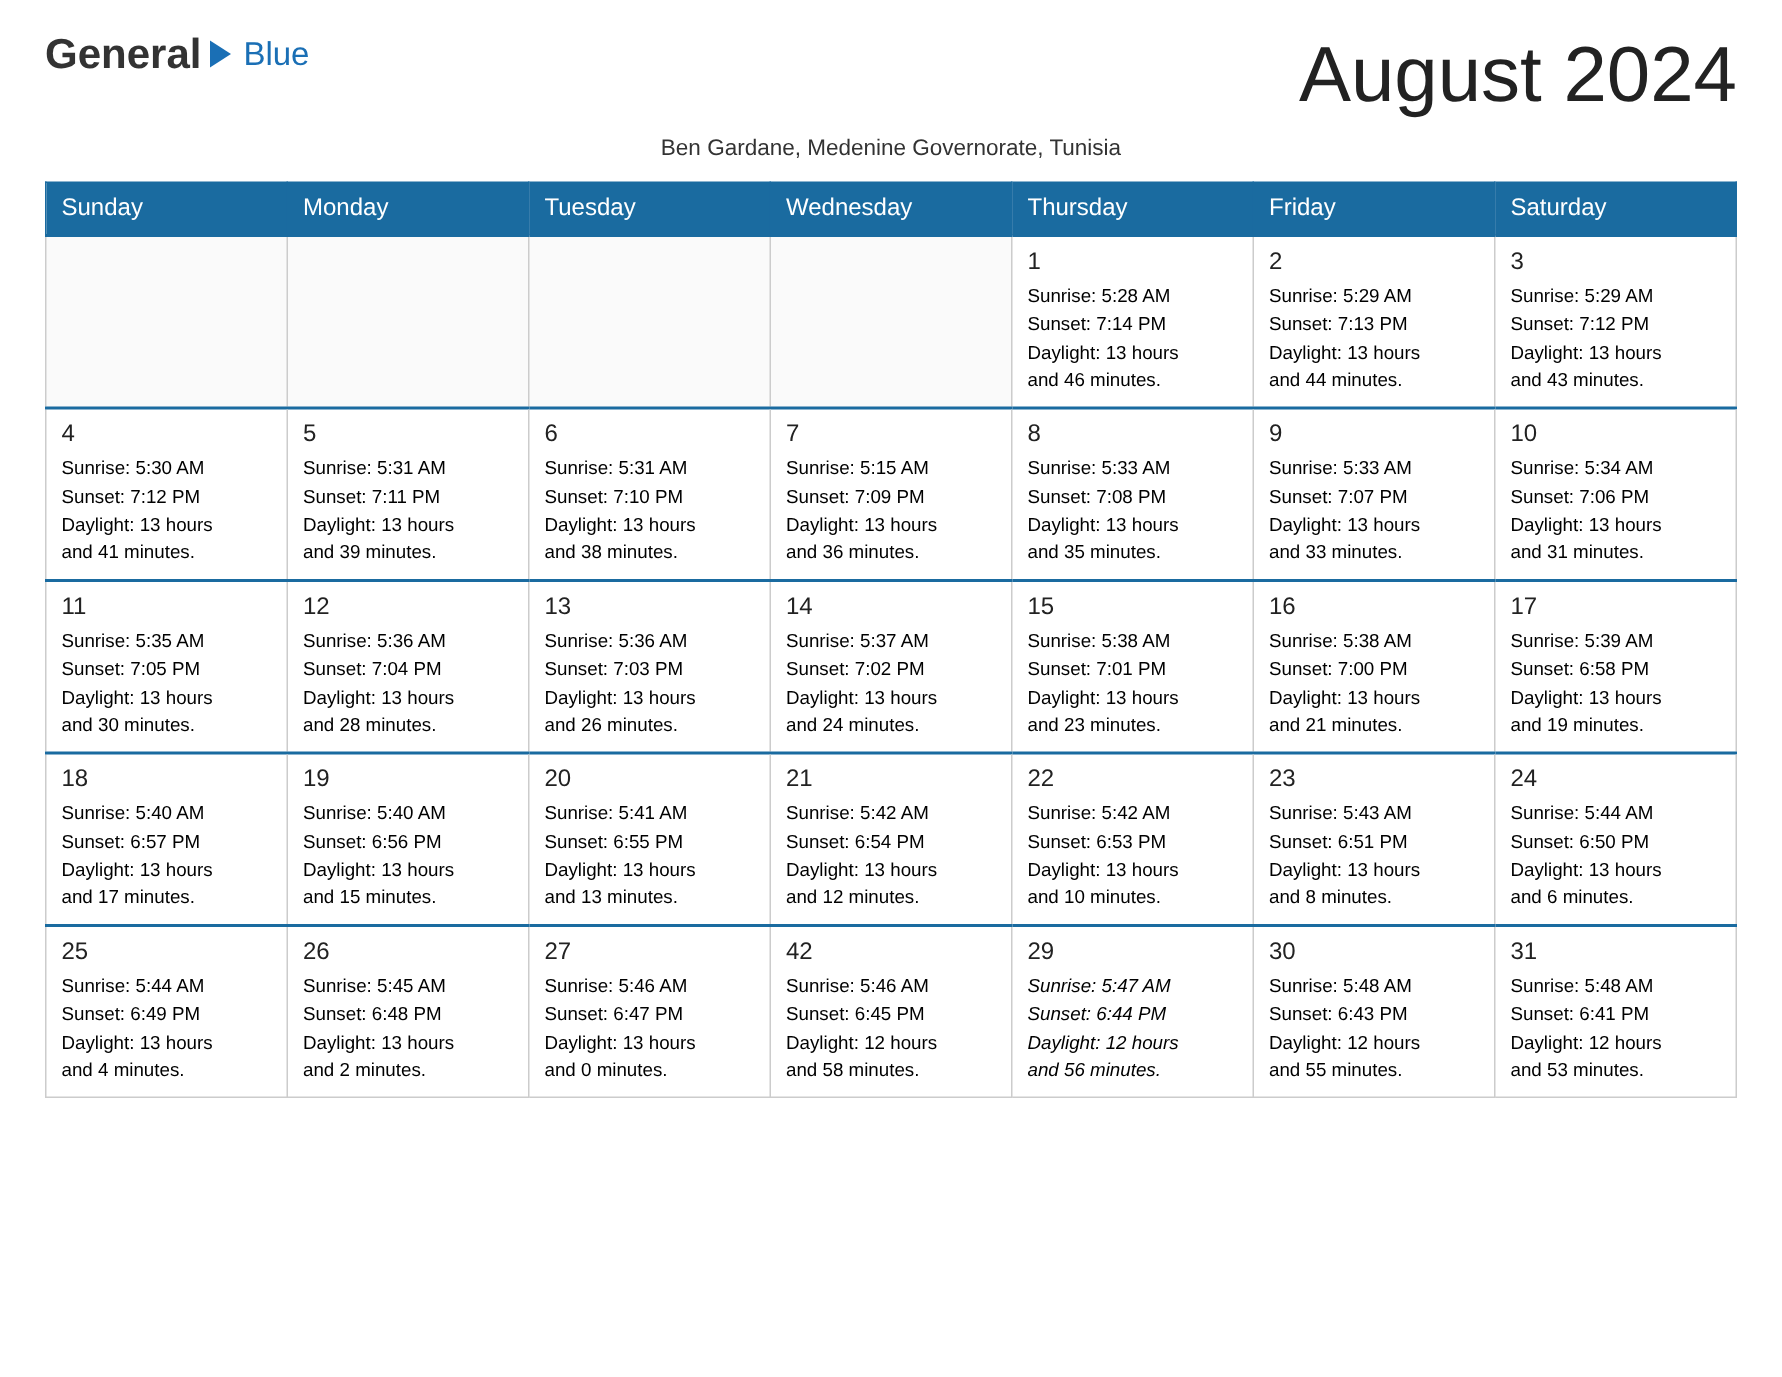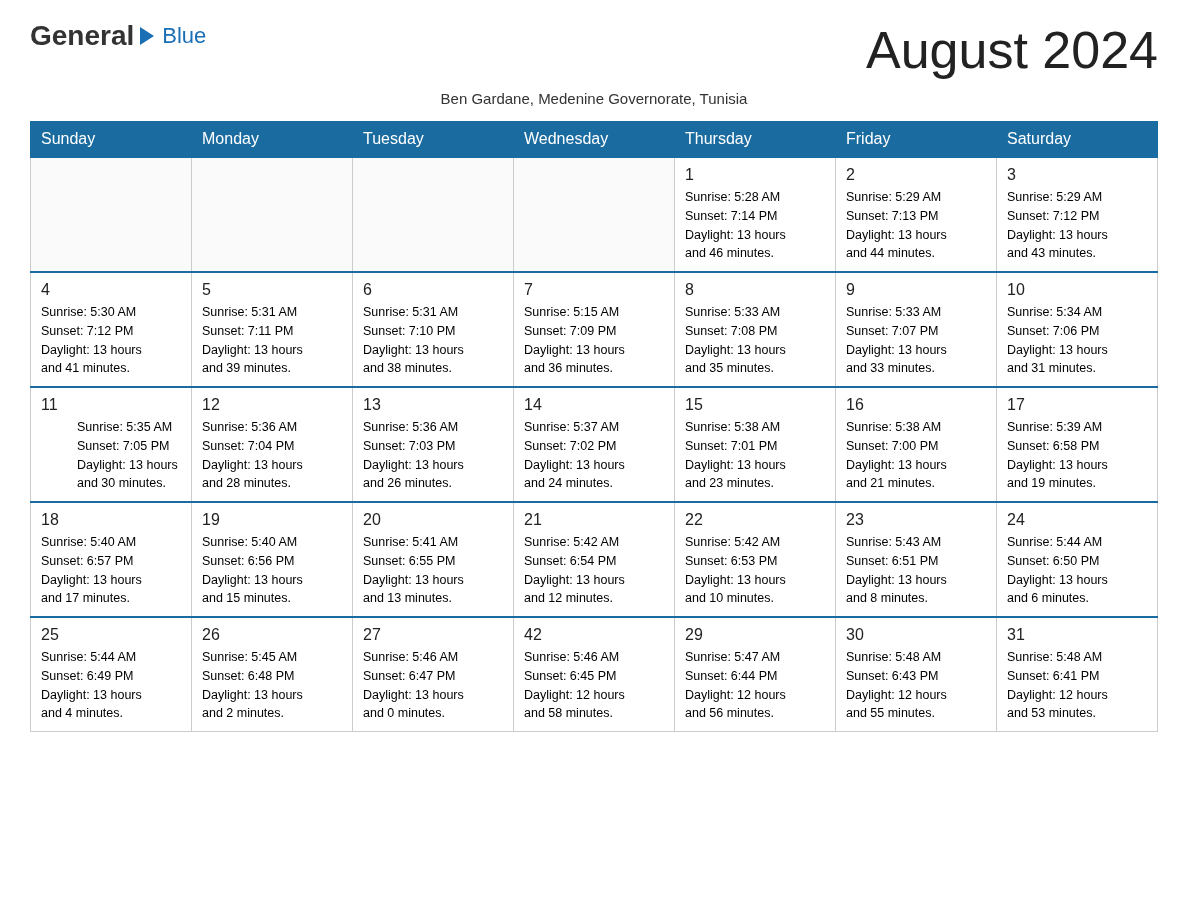--- a/index.html
+++ b/index.html
@@ -196,21 +196,21 @@
           <span class="day-number">10</span>
           <div class="day-info" style="white-space: pre-line;">Sunrise: 5:34 AM
 Sunset: 7:06 PM
 Daylight: 13 hours
 and 31 minutes.</div>
         </td>
       </tr>
       <tr class="week-row">
         <td>
           <span class="day-number">11</span>
-          <div class="day-info" style="white-space: pre-line; margin-left: 36px;">Sunrise: 5:35 AM
+          <div class="day-info" style="white-space: pre-line;">Sunrise: 5:35 AM
 Sunset: 7:05 PM
 Daylight: 13 hours
 and 30 minutes.</div>
         </td>
         <td>
           <span class="day-number">12</span>
           <div class="day-info" style="white-space: pre-line;">Sunrise: 5:36 AM
 Sunset: 7:04 PM
 Daylight: 13 hours
 and 28 minutes.</div>
@@ -326,21 +326,21 @@
         </td>
         <td>
           <span class="day-number">42</span>
           <div class="day-info" style="white-space: pre-line;">Sunrise: 5:46 AM
 Sunset: 6:45 PM
 Daylight: 12 hours
 and 58 minutes.</div>
         </td>
         <td>
           <span class="day-number">29</span>
-          <div class="day-info" style="white-space: pre-line;">Sunrise: 5:47 AM
+          <div class="day-info" style="white-space: pre-line; font-style: italic;">Sunrise: 5:47 AM
 Sunset: 6:44 PM
 Daylight: 12 hours
 and 56 minutes.</div>
         </td>
         <td>
           <span class="day-number">30</span>
           <div class="day-info" style="white-space: pre-line;">Sunrise: 5:48 AM
 Sunset: 6:43 PM
 Daylight: 12 hours
 and 55 minutes.</div>

